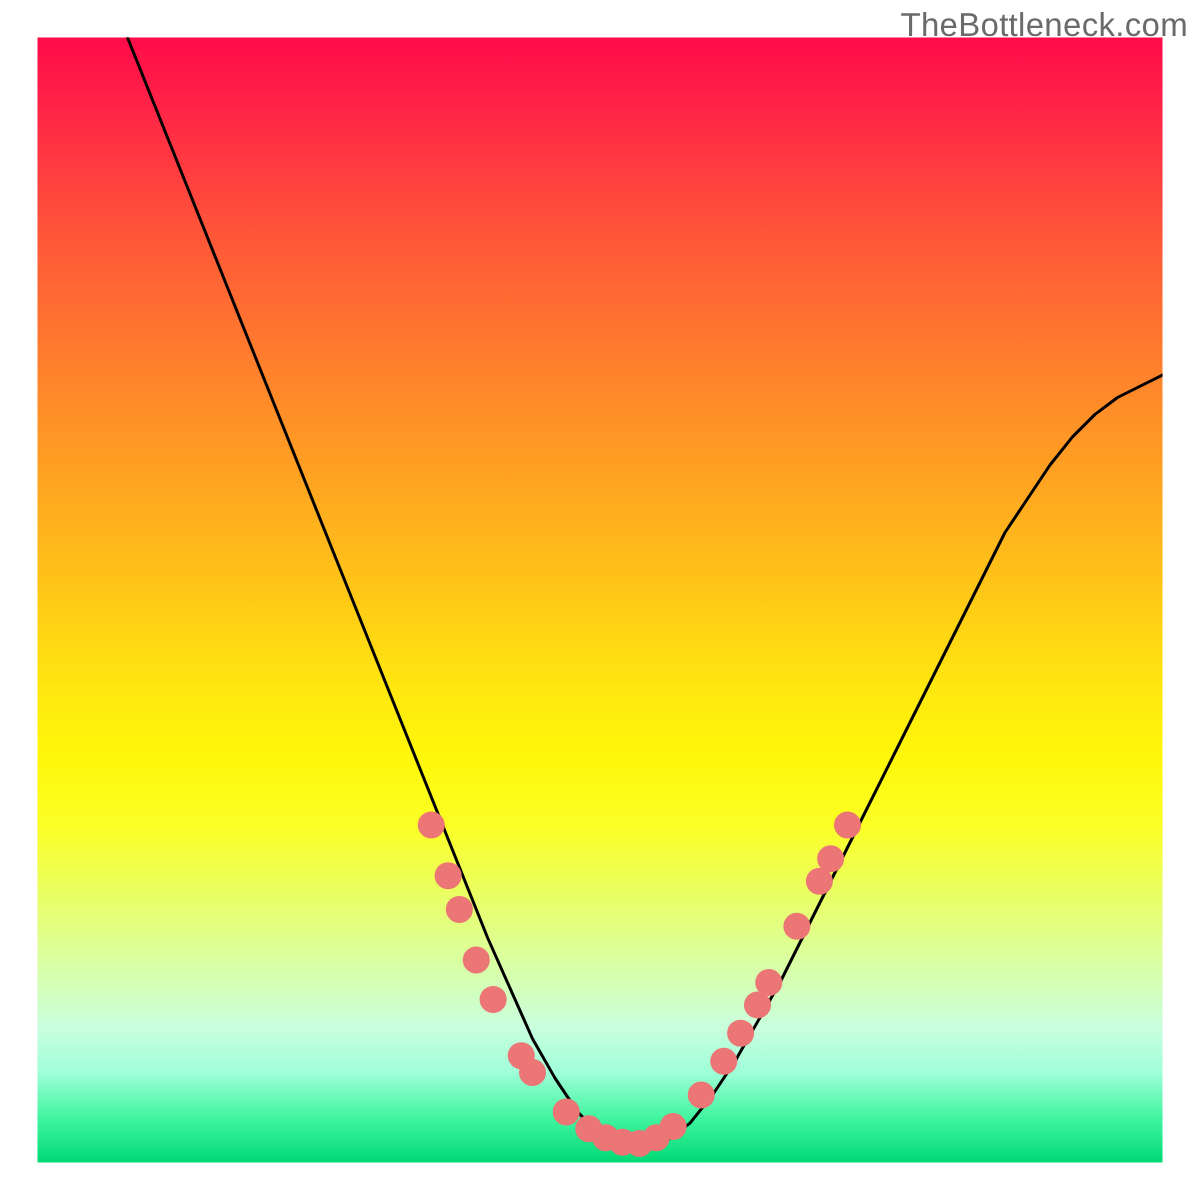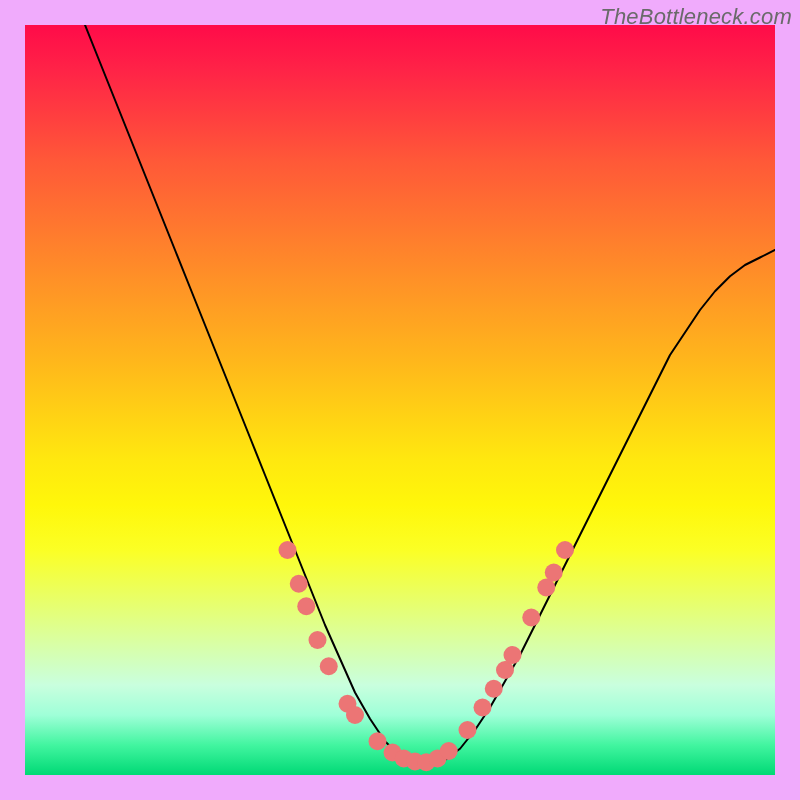--- a/index.html
+++ b/index.html
@@ -1,17 +1,17 @@
 <!DOCTYPE html>
 <html><head>
 <meta charset="utf-8">
 <style>
   * { margin: 0; padding: 0; box-sizing: border-box; }
   body { width: 800px; height: 800px; overflow: hidden; background: #000; }
-  .container { width: 800px; height: 800px; position: relative; background: #f0abfc; font-style: italic; }
+  .container { width: 800px; height: 800px; position: relative; background: #ffffff; }
   .plot-area {
     position: absolute;
     left: 25px;
     top: 25px;
     width: 750px;
     height: 750px;
     background: linear-gradient(to bottom,
       #ff0b49 0%,
       #ff2347 6%,
       #ff5838 18%,

